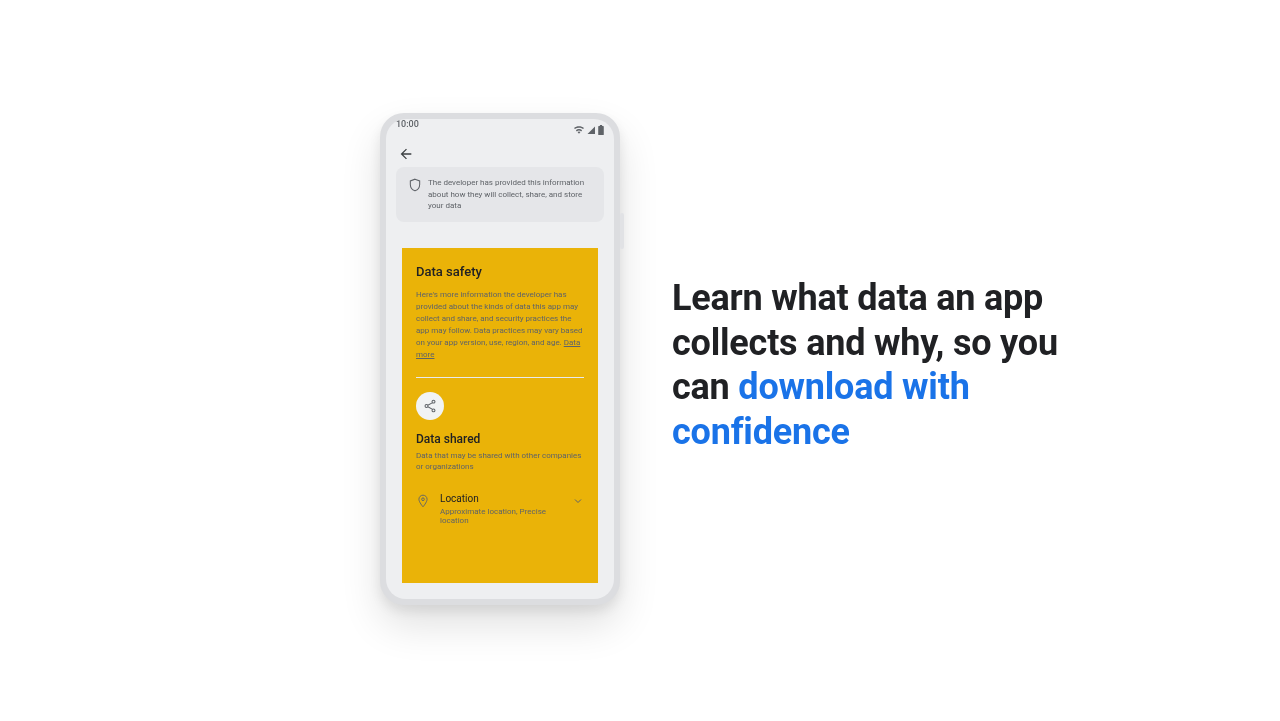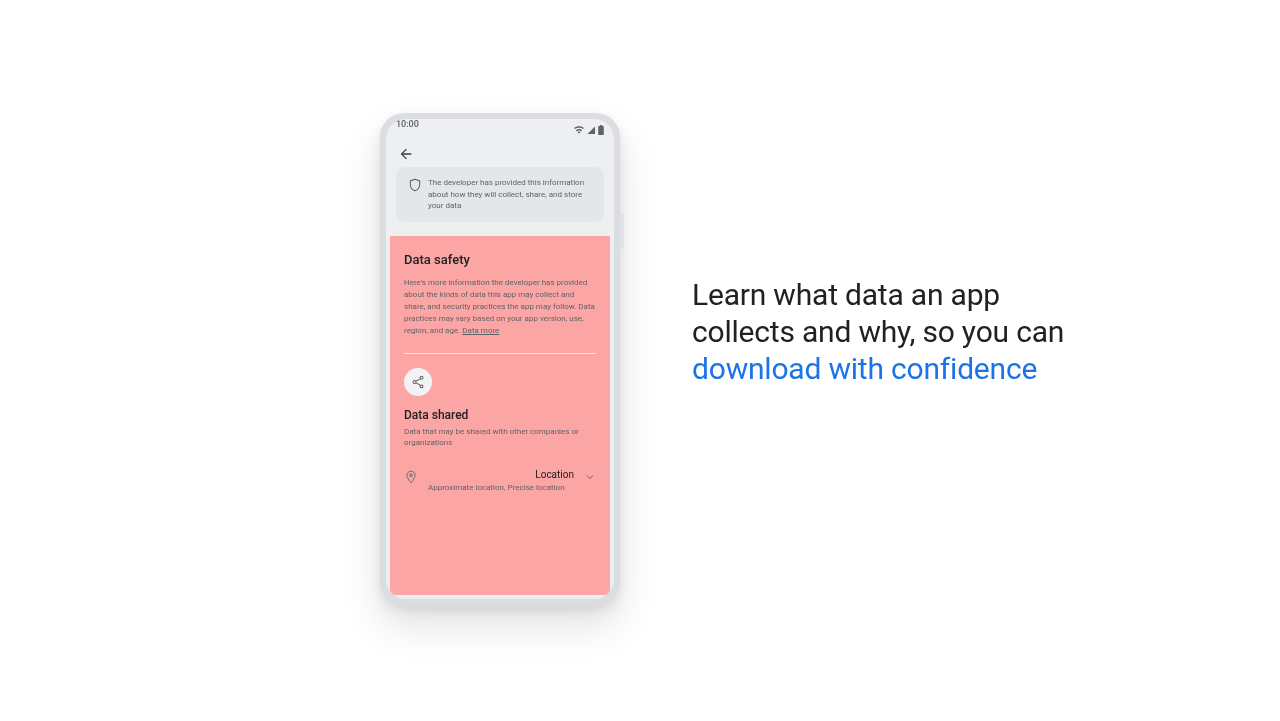--- a/index.html
+++ b/index.html
@@ -74,22 +74,22 @@
     background: #e5e6e9;
     border-radius: 8px;
     padding: 10px 12px;
     display:flex; gap:6px;justify-content:center;
   }
   .disc .ic { flex: 0 0 14px; margin-top:1px; }
   .disc-txt { font-size: 8px; line-height: 1.45; color:#5f6368; }
 
   
   .card {
-    background:#fca5a5;
-    margin: 4px; flex:1;
+    background:#eab308;
+    margin: 16px; flex:1;
     border-top-left-radius: 0; border-top-right-radius:0;
     padding: 16px 14px 0 14px;
     overflow: hidden;
   }
   .ds-title { font-size: 13px; font-weight:500; color:#202124; margin-bottom:10px; }
   .ds-body  { font-size: 8px; line-height:1.5; color:#5f6368; }
   .ds-learn { text-decoration: underline; cursor:pointer; }
 
   .divider { height:1px; background:#e8eaed; margin: 16px 0 14px 0; }
 
@@ -103,32 +103,32 @@
 
   .sec-title { font-size: 12px; font-weight:500; margin-bottom:4px; }
   .sec-sub   { font-size: 8px; color:#5f6368; line-height:1.45; margin-bottom: 14px; }
 
   .row {
     display:flex; align-items:flex-start; gap:10px;
     padding: 6px 0 10px 0;
   }
   .row .ic { flex:0 0 14px; margin-top:1px; }
   .row .body { flex:1; }
-  .row-title { font-size:10px; color:#202124;text-align:right; }
+  .row-title { font-size:10px; color:#202124; }
   .row-sub   { font-size:8px; color:#5f6368; margin-top:3px; }
   .row .chev { flex:0 0 12px; margin-top:2px; }
   .row2 { padding-bottom: 0; }
 
   
   .marketing {
     position:absolute;
-    left: 692px; top: 276px;
+    left: 672px; top: 276px;
     width: 400px;
-    font-size: 30px; line-height: 1.24;
-    font-weight: 400;
+    font-size: 36px; line-height: 1.24;
+    font-weight: 700;
     color:#202124;
     letter-spacing: -0.2px;
   }
   .marketing .hl { color:#1a73e8; }
 
   svg { display:block; }
 </style>
 </head>
 <body>
 

